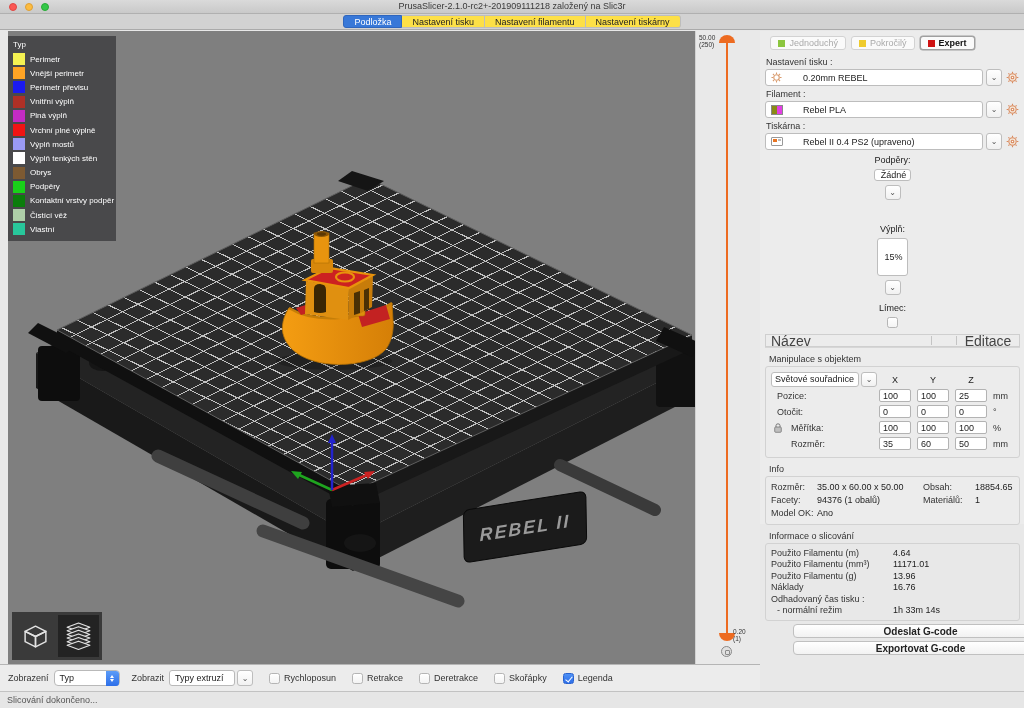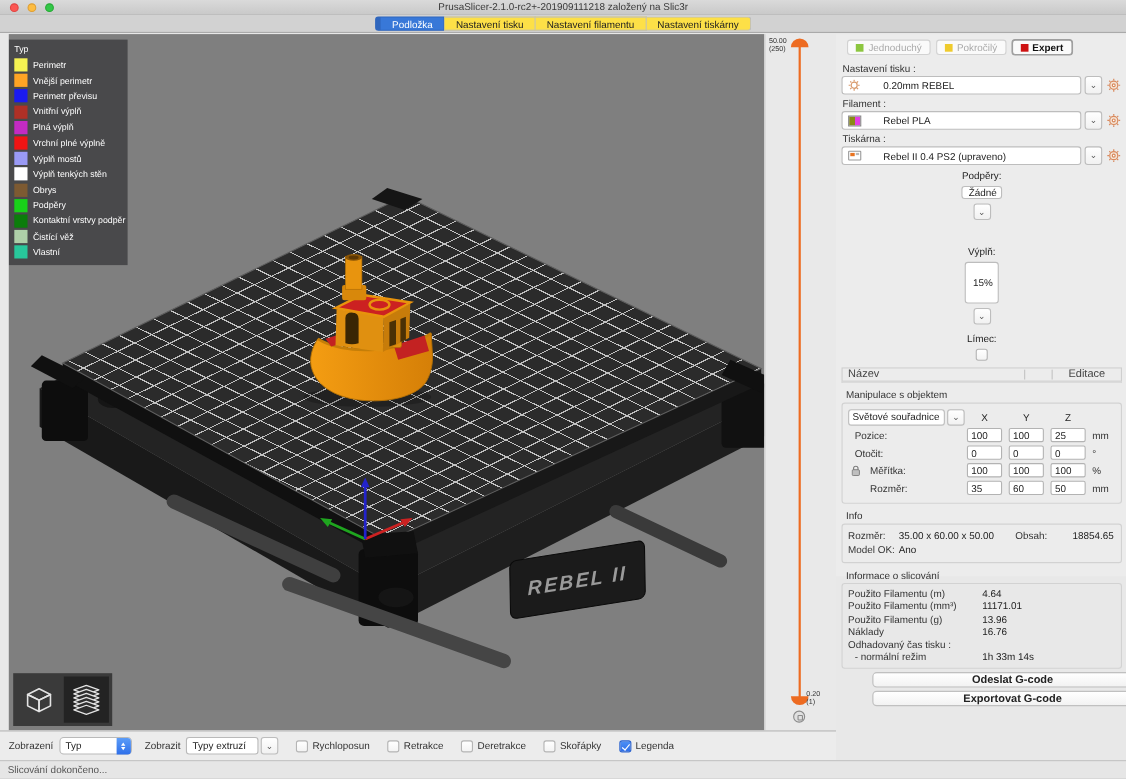--- a/index.html
+++ b/index.html
@@ -16,21 +16,21 @@
   .light.r { background:#fc5753; border:0.5px solid #df4744; }
   .light.y { background:#fdbc40; border:0.5px solid #de9f34; }
   .light.g { background:#33c748; border:0.5px solid #27aa35; }
   #win-title { width:100%; text-align:center; line-height:13px; font-size:9px; color:#3a3a3a; }
 
   
   #tabrow { left:0; top:14px; width:1024px; height:16px; background:#d2d2d2;
     border-bottom:1px solid #aaa; display:flex; justify-content:center; align-items:center; }
   .tab { height:13px; line-height:12px; padding:0 10px; background:#fde047; color:#222;
     border:1px solid #bdbdbd; border-left:none; cursor:default; }
-  .tab:first-child { border-left:5px solid #0c4a6e; border-radius:3px 0 0 3px; }
+  .tab:first-child { border-left:1px solid #0c4a6e; border-radius:3px 0 0 3px; }
   .tab:last-child { border-radius:0 3px 3px 0; }
   .tab.active { background:#3878d8; border-color:#2f66bd; color:#fff; }
 
   
   #viewport { left:8px; top:31px; width:687px; height:633px; background:#7f7f7f; overflow:hidden; }
 
   
   #legend { position:absolute; left:0; top:5px; width:108px; padding:4px 5px 5px 5px;
     background:rgba(68,68,70,0.92); color:#fff; }
   #legend .ltitle { font-size:8px; margin-bottom:3px; }
@@ -93,21 +93,21 @@
   .spacer15 { width:15px; flex:0 0 15px; }
 
   .cb { width:11px; height:11px; background:linear-gradient(#fff,#f3f3f3); border:1px solid #b5b5b5;
     border-radius:2.5px; position:relative; flex:0 0 11px; }
   .cb.checked { background:linear-gradient(#4d90f5,#2e6fe9); border-color:#2a63cf; }
   .cb.checked:after { content:""; position:absolute; left:3px; top:1px; width:3px; height:6px;
     border:solid #fff; border-width:0 1.5px 1.5px 0; transform:rotate(40deg); }
 
   
   #listhead { display:flex; align-items:center; height:13px; margin-top:6px; background:#ececec;
-    border:1px solid #cfcfcf; color:#444; font-size:10px; }
+    border:1px solid #cfcfcf; color:#444; font-size:14px; }
   #listhead .hname { flex:1; padding-left:5px; }
   #listhead .hsep { width:1px; height:9px; background:#c4c4c4; }
   #listhead .heye { width:24px; }
   #listhead .hedit { width:62px; text-align:center; }
   #listbody { height:192px; background:#fff; border:1px solid #d6d6d6; border-top:none; overflow:hidden; }
   .listrow { display:flex; align-items:center; height:14px; background:#dcdcdc; font-size:9px; color:#222; }
   .listrow .rname { flex:1; padding-left:16px; white-space:nowrap; overflow:hidden; }
   .listrow .reye { width:25px; display:flex; justify-content:center; }
   .listrow .redit { width:62px; display:flex; justify-content:center; }
 
@@ -542,20 +542,26 @@
     </div>
   </div>
 
   <div class="sectitle">Info</div>
   <div class="secbox">
     <div class="inforow">
       <span class="l1">Rozměr:</span>
       <span class="v1">35.00 x 60.00 x 50.00</span>
       <span class="l2">Obsah:</span>
       <span class="v2">18854.65</span>
+    </div>
+    <div class="inforow">
+      <span class="l1">Facety:</span>
+      <span class="v1">94376 (1 obalů)</span>
+      <span class="l2">Materiálů:</span>
+      <span class="v2">1</span>
     </div>
     <div class="inforow">
       <span class="l1">Model OK:</span>
       <span class="v1">Ano</span>
     </div>
   </div>
 
   <div class="sectitle">Informace o slicování</div>
   <div class="secbox">
     <div class="slrow">

